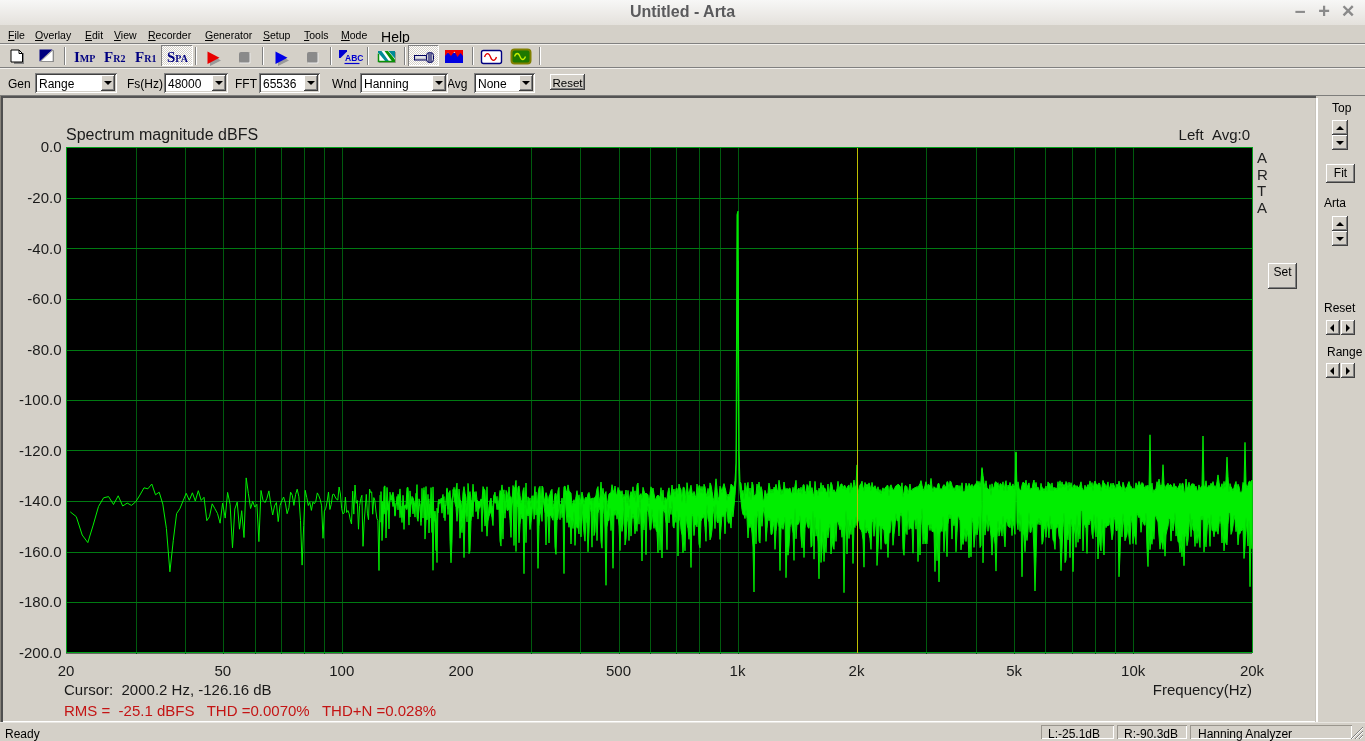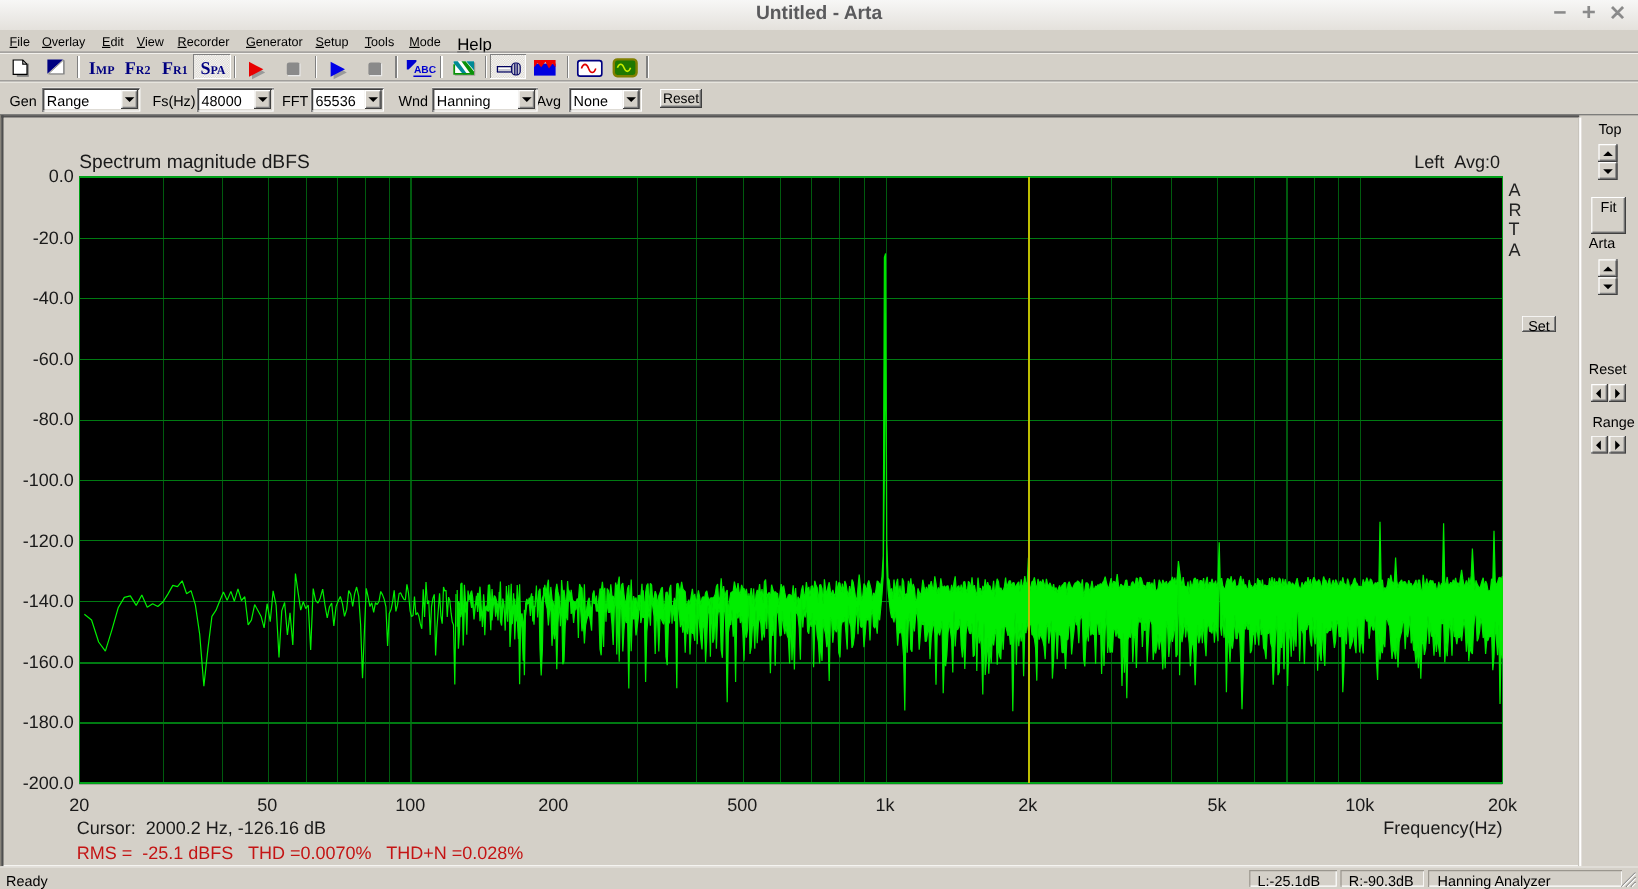--- a/index.html
+++ b/index.html
@@ -245,29 +245,29 @@
 <div class="abs" style="left:1315px;top:98px;width:1px;height:624px;background:#c8c4bc"></div>
 <div class="abs" style="left:1316px;top:98px;width:2px;height:624px;background:#ffffff"></div>
 <div class="abs" style="left:1318px;top:98px;width:47px;height:624px;background:#d4d0c8"></div>
 <div class="lbl" style="left:1332px;top:101px">Top</div>
 <div class="btn" style="left:1332px;top:120px;width:16px;height:15px">
     <div class="ua" style="left:4px;top:6px"></div>
   </div>
 <div class="btn" style="left:1332px;top:135px;width:16px;height:15px">
     <div class="da" style="left:4px;top:6px"></div>
   </div>
-<div class="btn" style="left:1326px;top:164px;width:29px;height:31px;line-height:19px">Fit</div>
+<div class="btn" style="left:1326px;top:164px;width:29px;height:19px;line-height:19px">Fit</div>
 <div class="lbl" style="left:1324px;top:196px">Arta</div>
 <div class="btn" style="left:1332px;top:216px;width:16px;height:15px">
     <div class="ua" style="left:4px;top:6px"></div>
   </div>
 <div class="btn" style="left:1332px;top:231px;width:16px;height:15px">
     <div class="da" style="left:4px;top:6px"></div>
   </div>
-<div class="btn" style="left:1268px;top:263px;width:29px;height:14px;line-height:18px">Set</div>
+<div class="btn" style="left:1268px;top:263px;width:29px;height:26px;line-height:18px">Set</div>
 <div class="lbl" style="left:1324px;top:301px">Reset</div>
 <div class="btn" style="left:1326px;top:320px;width:14px;height:15px">
     <div class="la" style="left:4px;top:4px"></div>
   </div>
 <div class="btn" style="left:1341px;top:320px;width:14px;height:15px">
     <div class="ra" style="left:5px;top:4px"></div>
   </div>
 <div class="lbl" style="left:1327px;top:345px">Range</div>
 <div class="btn" style="left:1326px;top:363px;width:14px;height:15px">
     <div class="la" style="left:4px;top:4px"></div>

